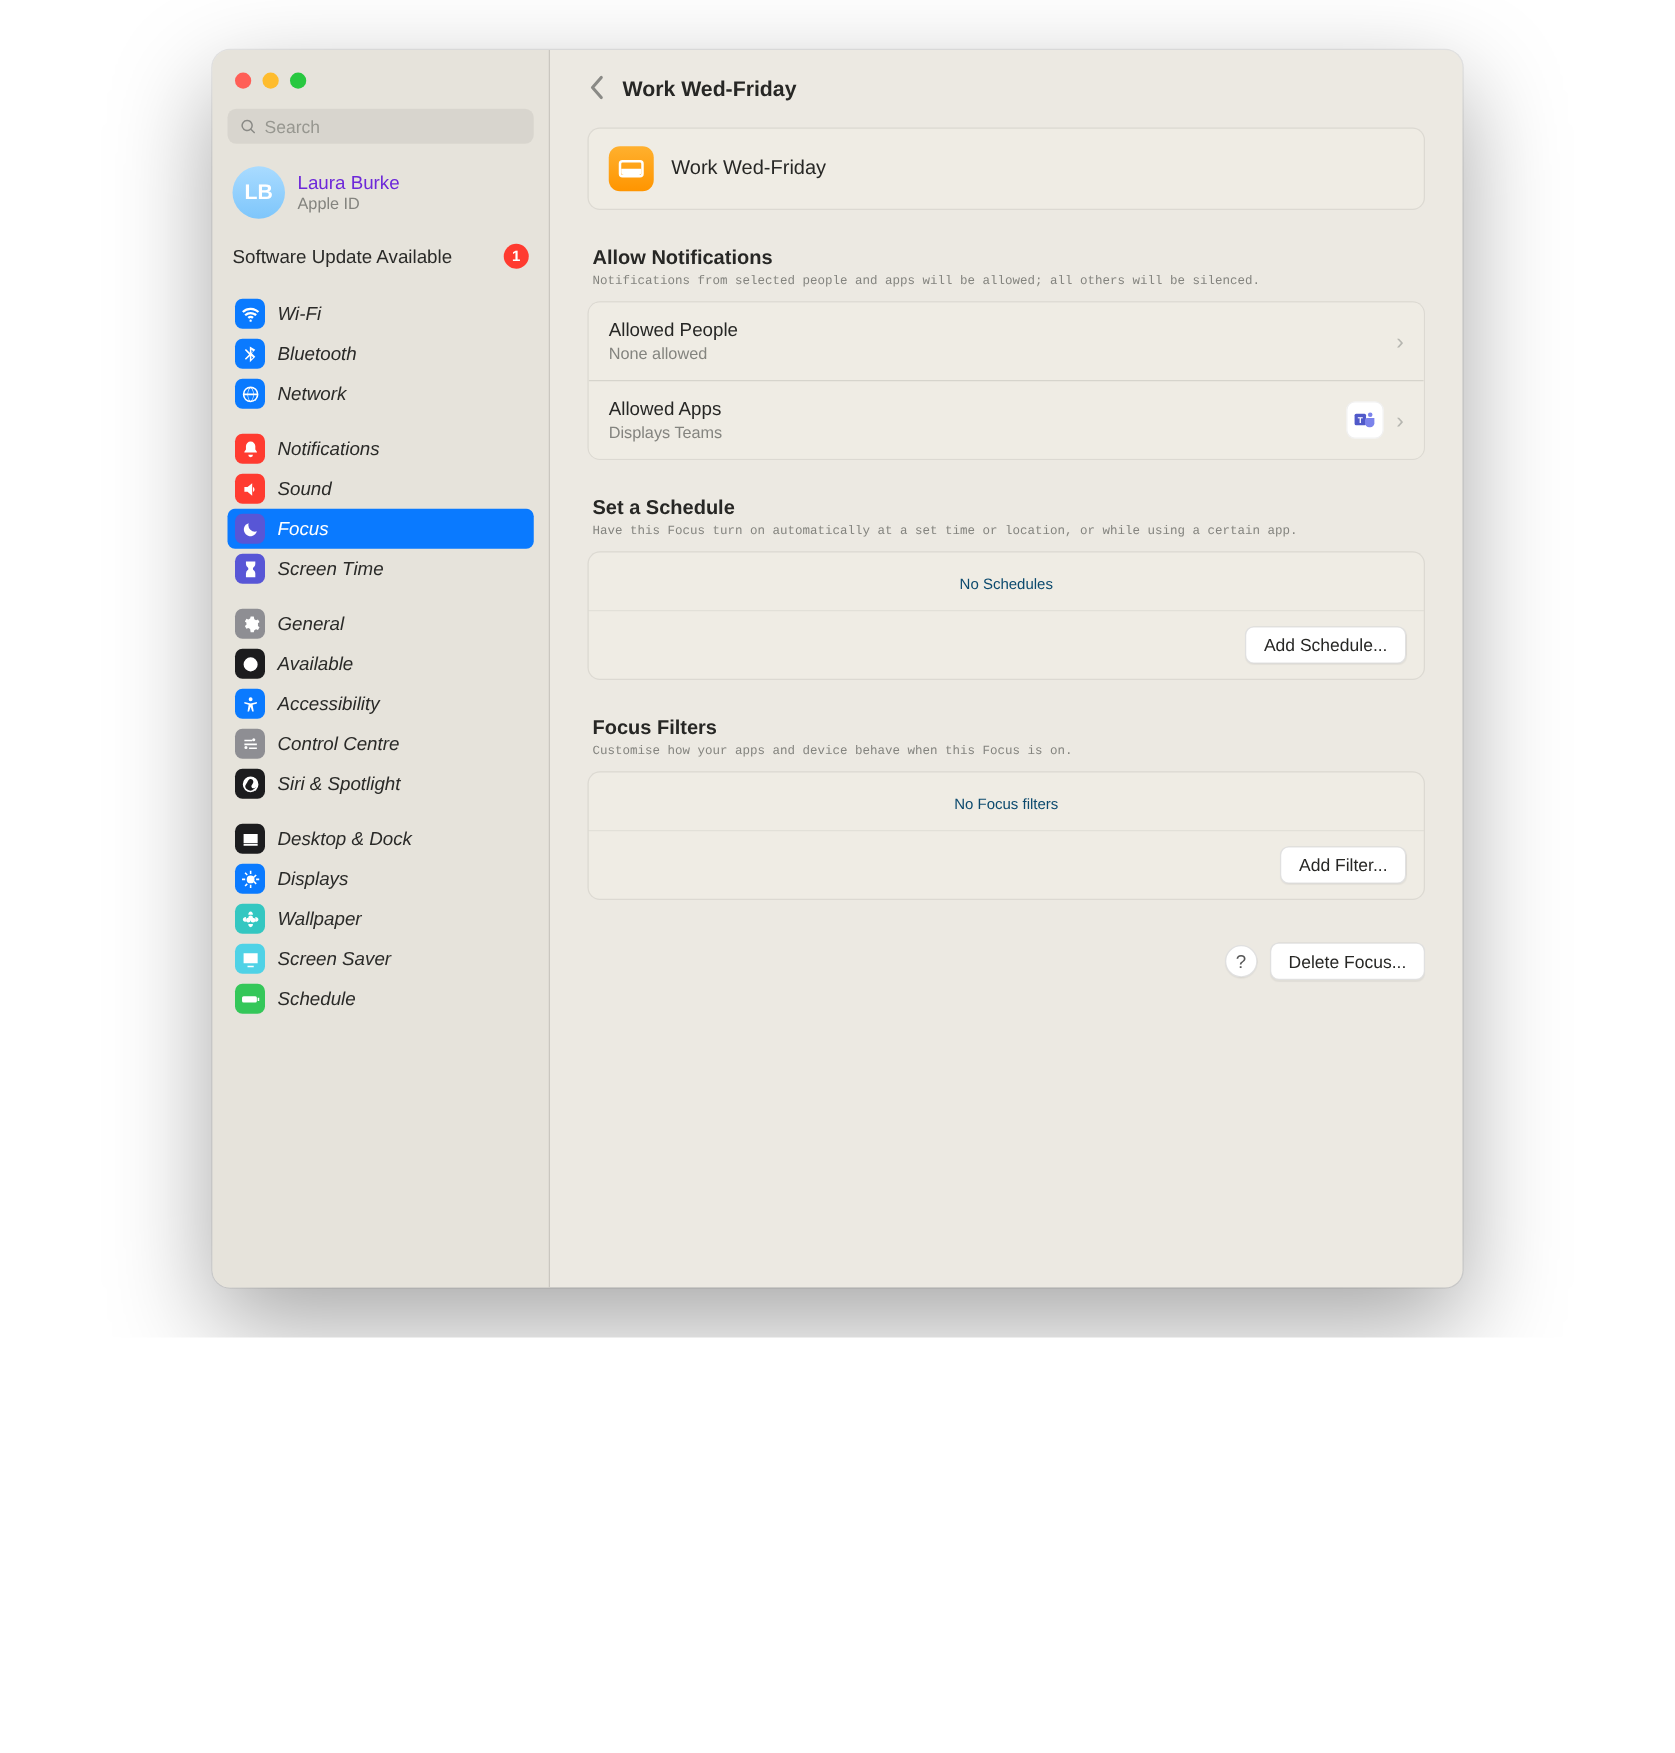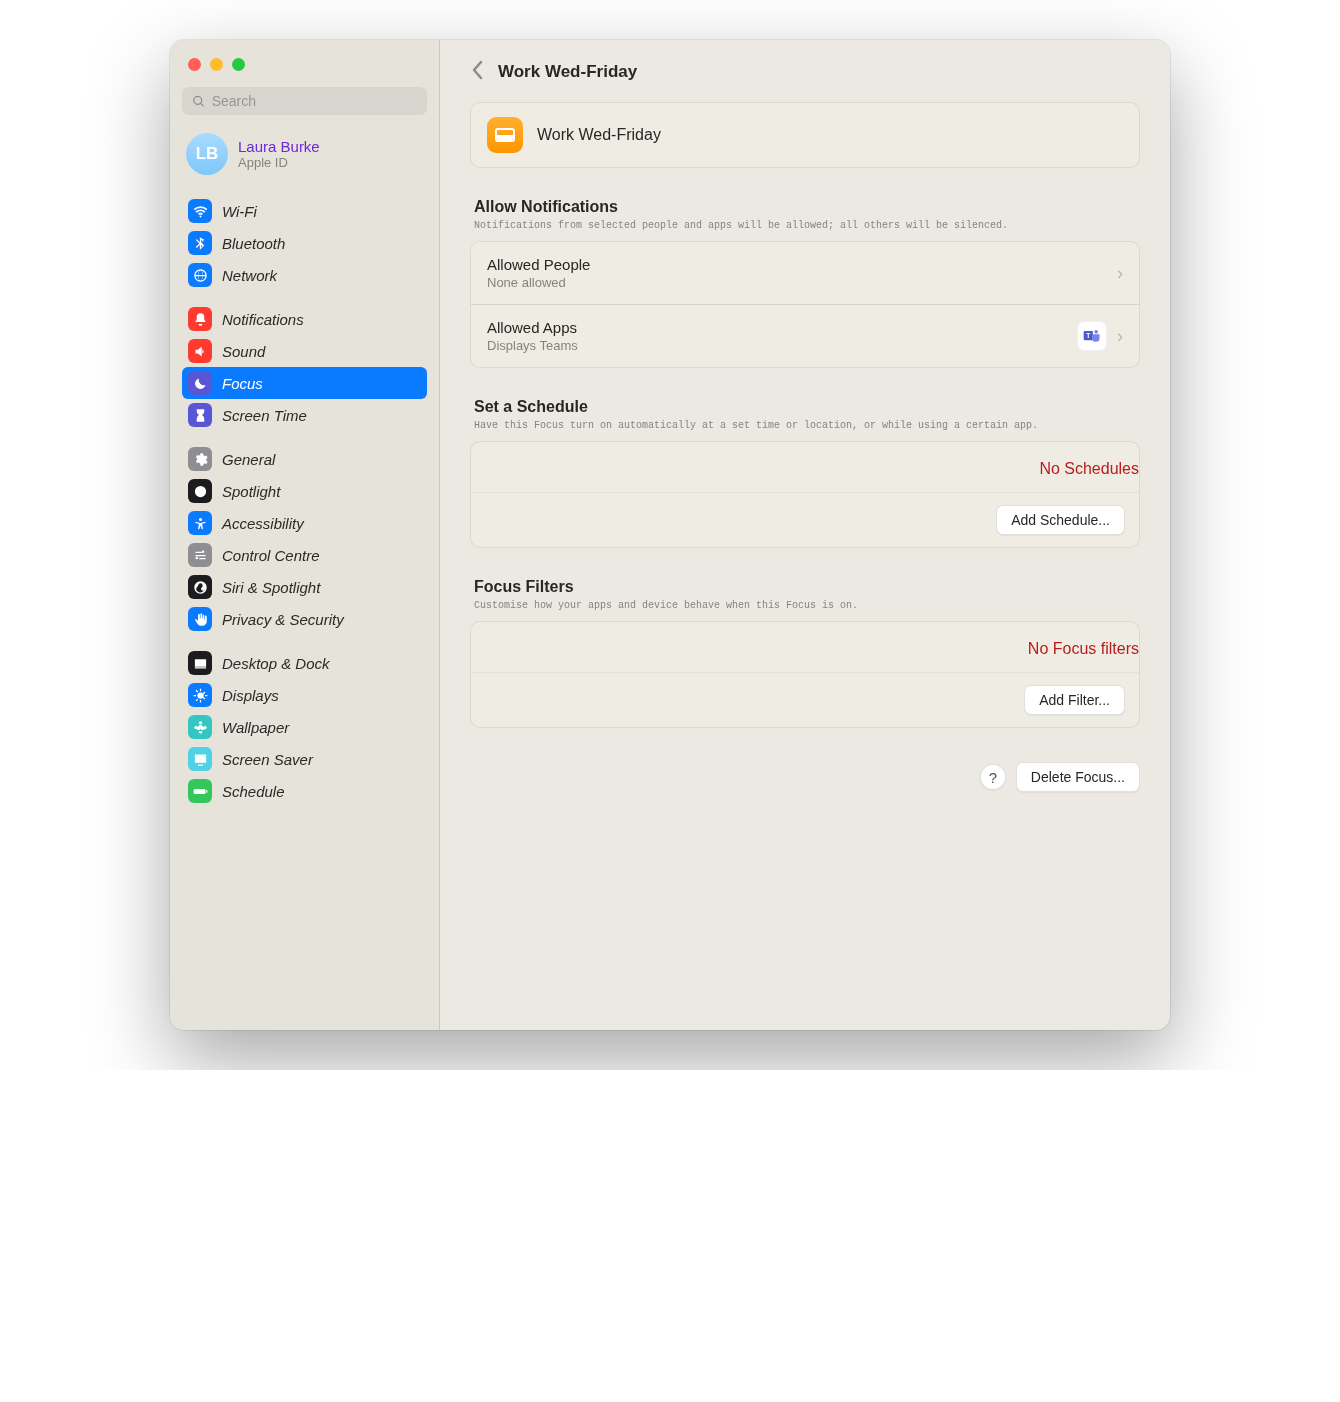--- a/index.html
+++ b/index.html
@@ -93,21 +93,21 @@
     width:30px;height:30px;border-radius:7px;background:#fff;
     display:flex;align-items:center;justify-content:center;
     box-shadow: inset 0 0 0 1px rgba(0,0,0,0.06);
   }
   .teams-icon svg{width:20px;height:20px;}
   .box-area { margin-bottom:30px;}
   .empty {
     background:#efece4; border:1px solid rgba(0,0,0,0.08); border-radius:10px;
     padding:0;
   }
-  .empty .placeholder { text-align:right; color:#b91c1c; font-size:16px; padding:18px 0 14px 0;}
+  .empty .placeholder { text-align:center; color:#0c4a6e; font-size:12px; padding:18px 0 14px 0;}
   .empty .bar { display:flex; justify-content:flex-end; padding:12px 14px; border-top:1px solid rgba(0,0,0,0.05);}
   .btn {
     background:#fff; border:1px solid rgba(0,0,0,0.12); border-radius:7px;
     padding:6px 14px; font-size:14px; color:#272725; cursor:default;
     box-shadow: 0 1px 1px rgba(0,0,0,0.05);
   }
   .footer { display:flex; justify-content:flex-end; gap:10px; align-items:center; padding-top:4px;}
   .help {
     width:26px;height:26px;border-radius:50%;background:#fff;border:1px solid rgba(0,0,0,0.12);
     display:flex;align-items:center;justify-content:center;font-size:15px;color:#555;
@@ -131,20 +131,24 @@
         </svg>
       <input placeholder="Search" style="">
     </div>
     <div class="account">
       <div class="avatar">LB</div>
       <div>
         <div class="name">Laura Burke</div>
         <div class="sub">Apple ID</div>
       </div>
     </div>
+    <div class="update-row">
+      <span>Software Update Available</span>
+      <span class="update-badge">1</span>
+    </div>
 
     <div class="group">
         <div class="item">
           <span class="icon-box" style="background: rgb(10, 122, 255);">
             <svg viewBox="0 0 24 24">
               <path d="M12 18.5a1.5 1.5 0 1 0 0 3 1.5 1.5 0 0 0 0-3zM4 12a12 12 0 0 1 16 0l-2 2a9 9 0 0 0-12 0zM1 8a16 16 0 0 1 22 0l-2 2a13 13 0 0 0-18 0zM8 15.5a6 6 0 0 1 8 0l-2 2a3 3 0 0 0-4 0z"></path>
             </svg>
           </span>
           <span>Wi-Fi</span>
         </div>
@@ -207,21 +211,21 @@
             </svg>
           </span>
           <span>General</span>
         </div>
         <div class="item">
           <span class="icon-box" style="background: rgb(28, 28, 30);">
             <svg viewBox="0 0 24 24">
               <path d="M12 3a9 9 0 0 0 0 18V3z M12 3a9 9 0 0 1 0 18"></path>
             </svg>
           </span>
-          <span>Spotlight</span>
+          <span>Available</span>
         </div>
         <div class="item">
           <span class="icon-box" style="background: rgb(10, 122, 255);">
             <svg viewBox="0 0 24 24">
               <path d="M12 3a2.5 2.5 0 1 1 0 5 2.5 2.5 0 0 1 0-5zM4 9l8 2 8-2v2l-5.5 1.5L16 21h-2l-2-6-2 6H8l1.5-8.5L4 11z"></path>
             </svg>
           </span>
           <span>Accessibility</span>
         </div>
         <div class="item">
@@ -232,28 +236,20 @@
           </span>
           <span>Control Centre</span>
         </div>
         <div class="item">
           <span class="icon-box" style="background: rgb(28, 28, 30);">
             <svg viewBox="0 0 24 24">
               <path d="M12 2a10 10 0 1 0 0 20 10 10 0 0 0 0-20zm0 3c3 0 5 4 2 7s1 7 4 4-2 4-6 4-9-4-6-8 3-7 6-7z"></path>
             </svg>
           </span>
           <span>Siri &amp; Spotlight</span>
-        </div>
-        <div class="item">
-          <span class="icon-box" style="background: rgb(10, 122, 255);">
-            <svg viewBox="0 0 24 24">
-              <path d="M13 2a1.5 1.5 0 0 1 1.5 1.5V10h1V5A1.5 1.5 0 0 1 18 5v7h1V7a1.5 1.5 0 0 1 3 0v8a7 7 0 0 1-7 7h-2a7 7 0 0 1-6.2-3.8L3 12l1.3-1 3.7 3V4.5A1.5 1.5 0 0 1 11 4.5V10h1V3.5A1.5 1.5 0 0 1 13 2z"></path>
-            </svg>
-          </span>
-          <span>Privacy &amp; Security</span>
         </div>
       </div>
     <div class="group">
         <div class="item">
           <span class="icon-box" style="background: rgb(28, 28, 30);">
             <svg viewBox="0 0 24 24">
               <path d="M3 5h18v12H3zM3 18h18v2H3z"></path>
             </svg>
           </span>
           <span>Desktop &amp; Dock</span>

